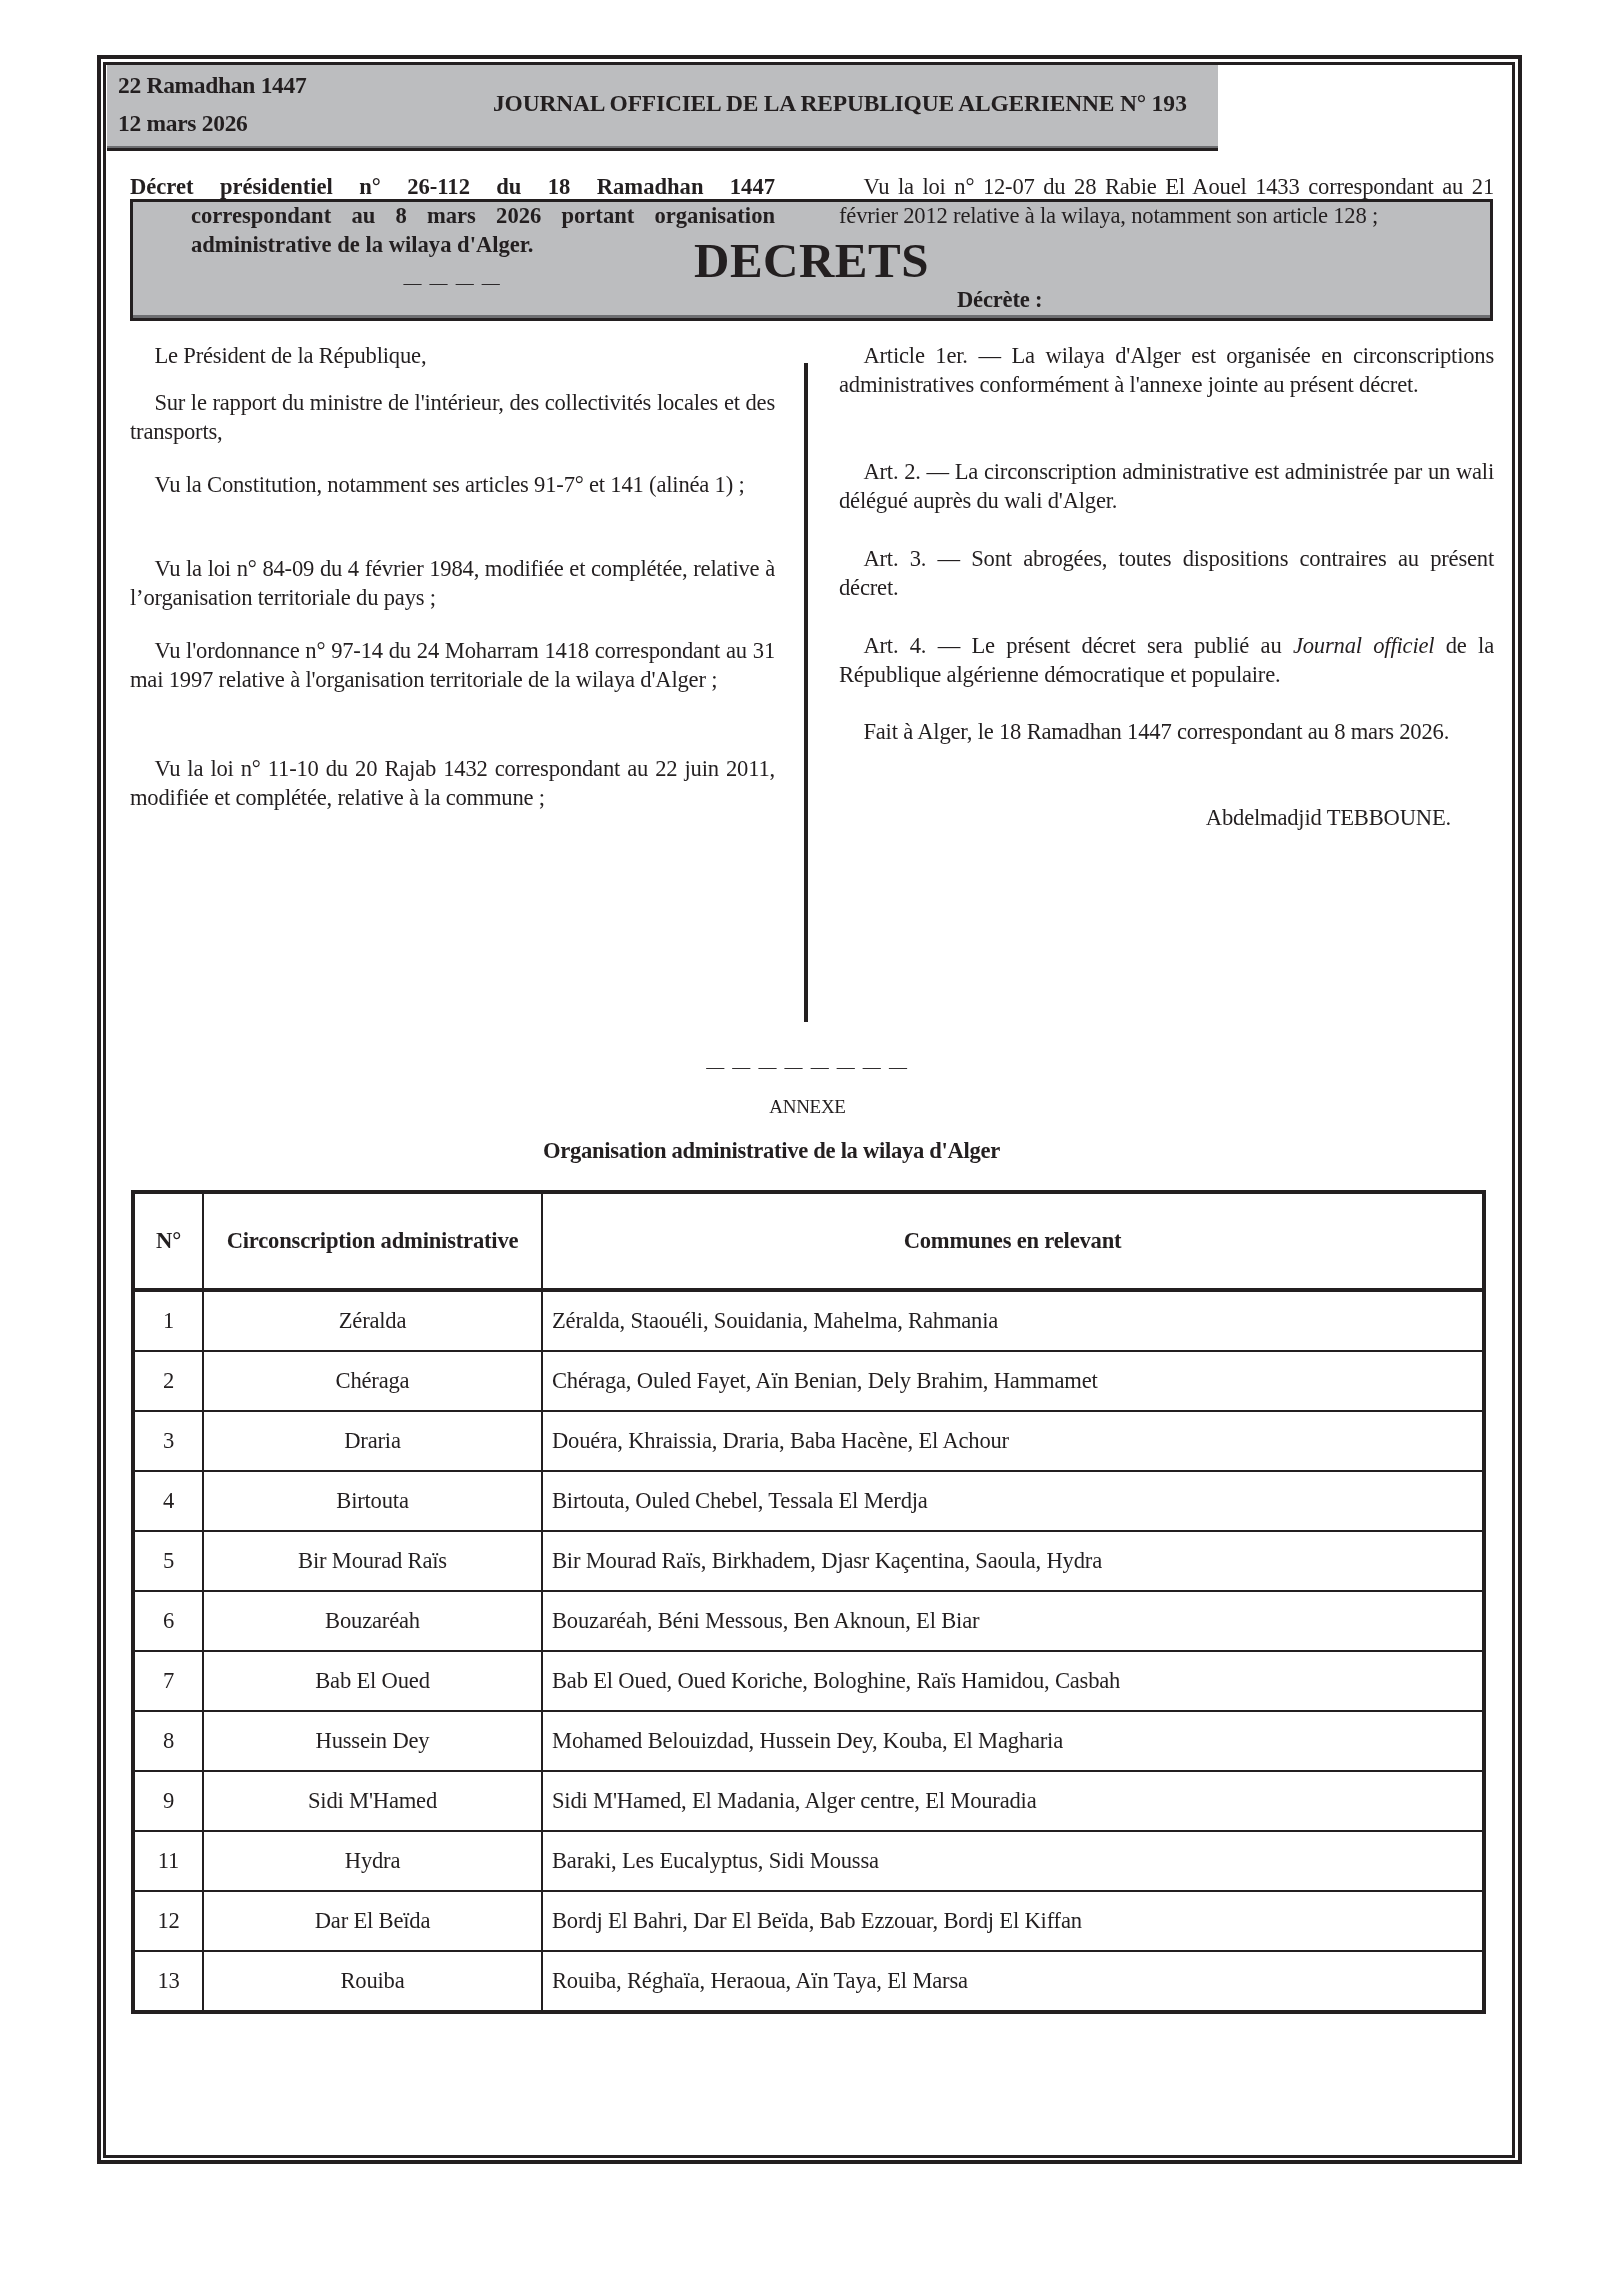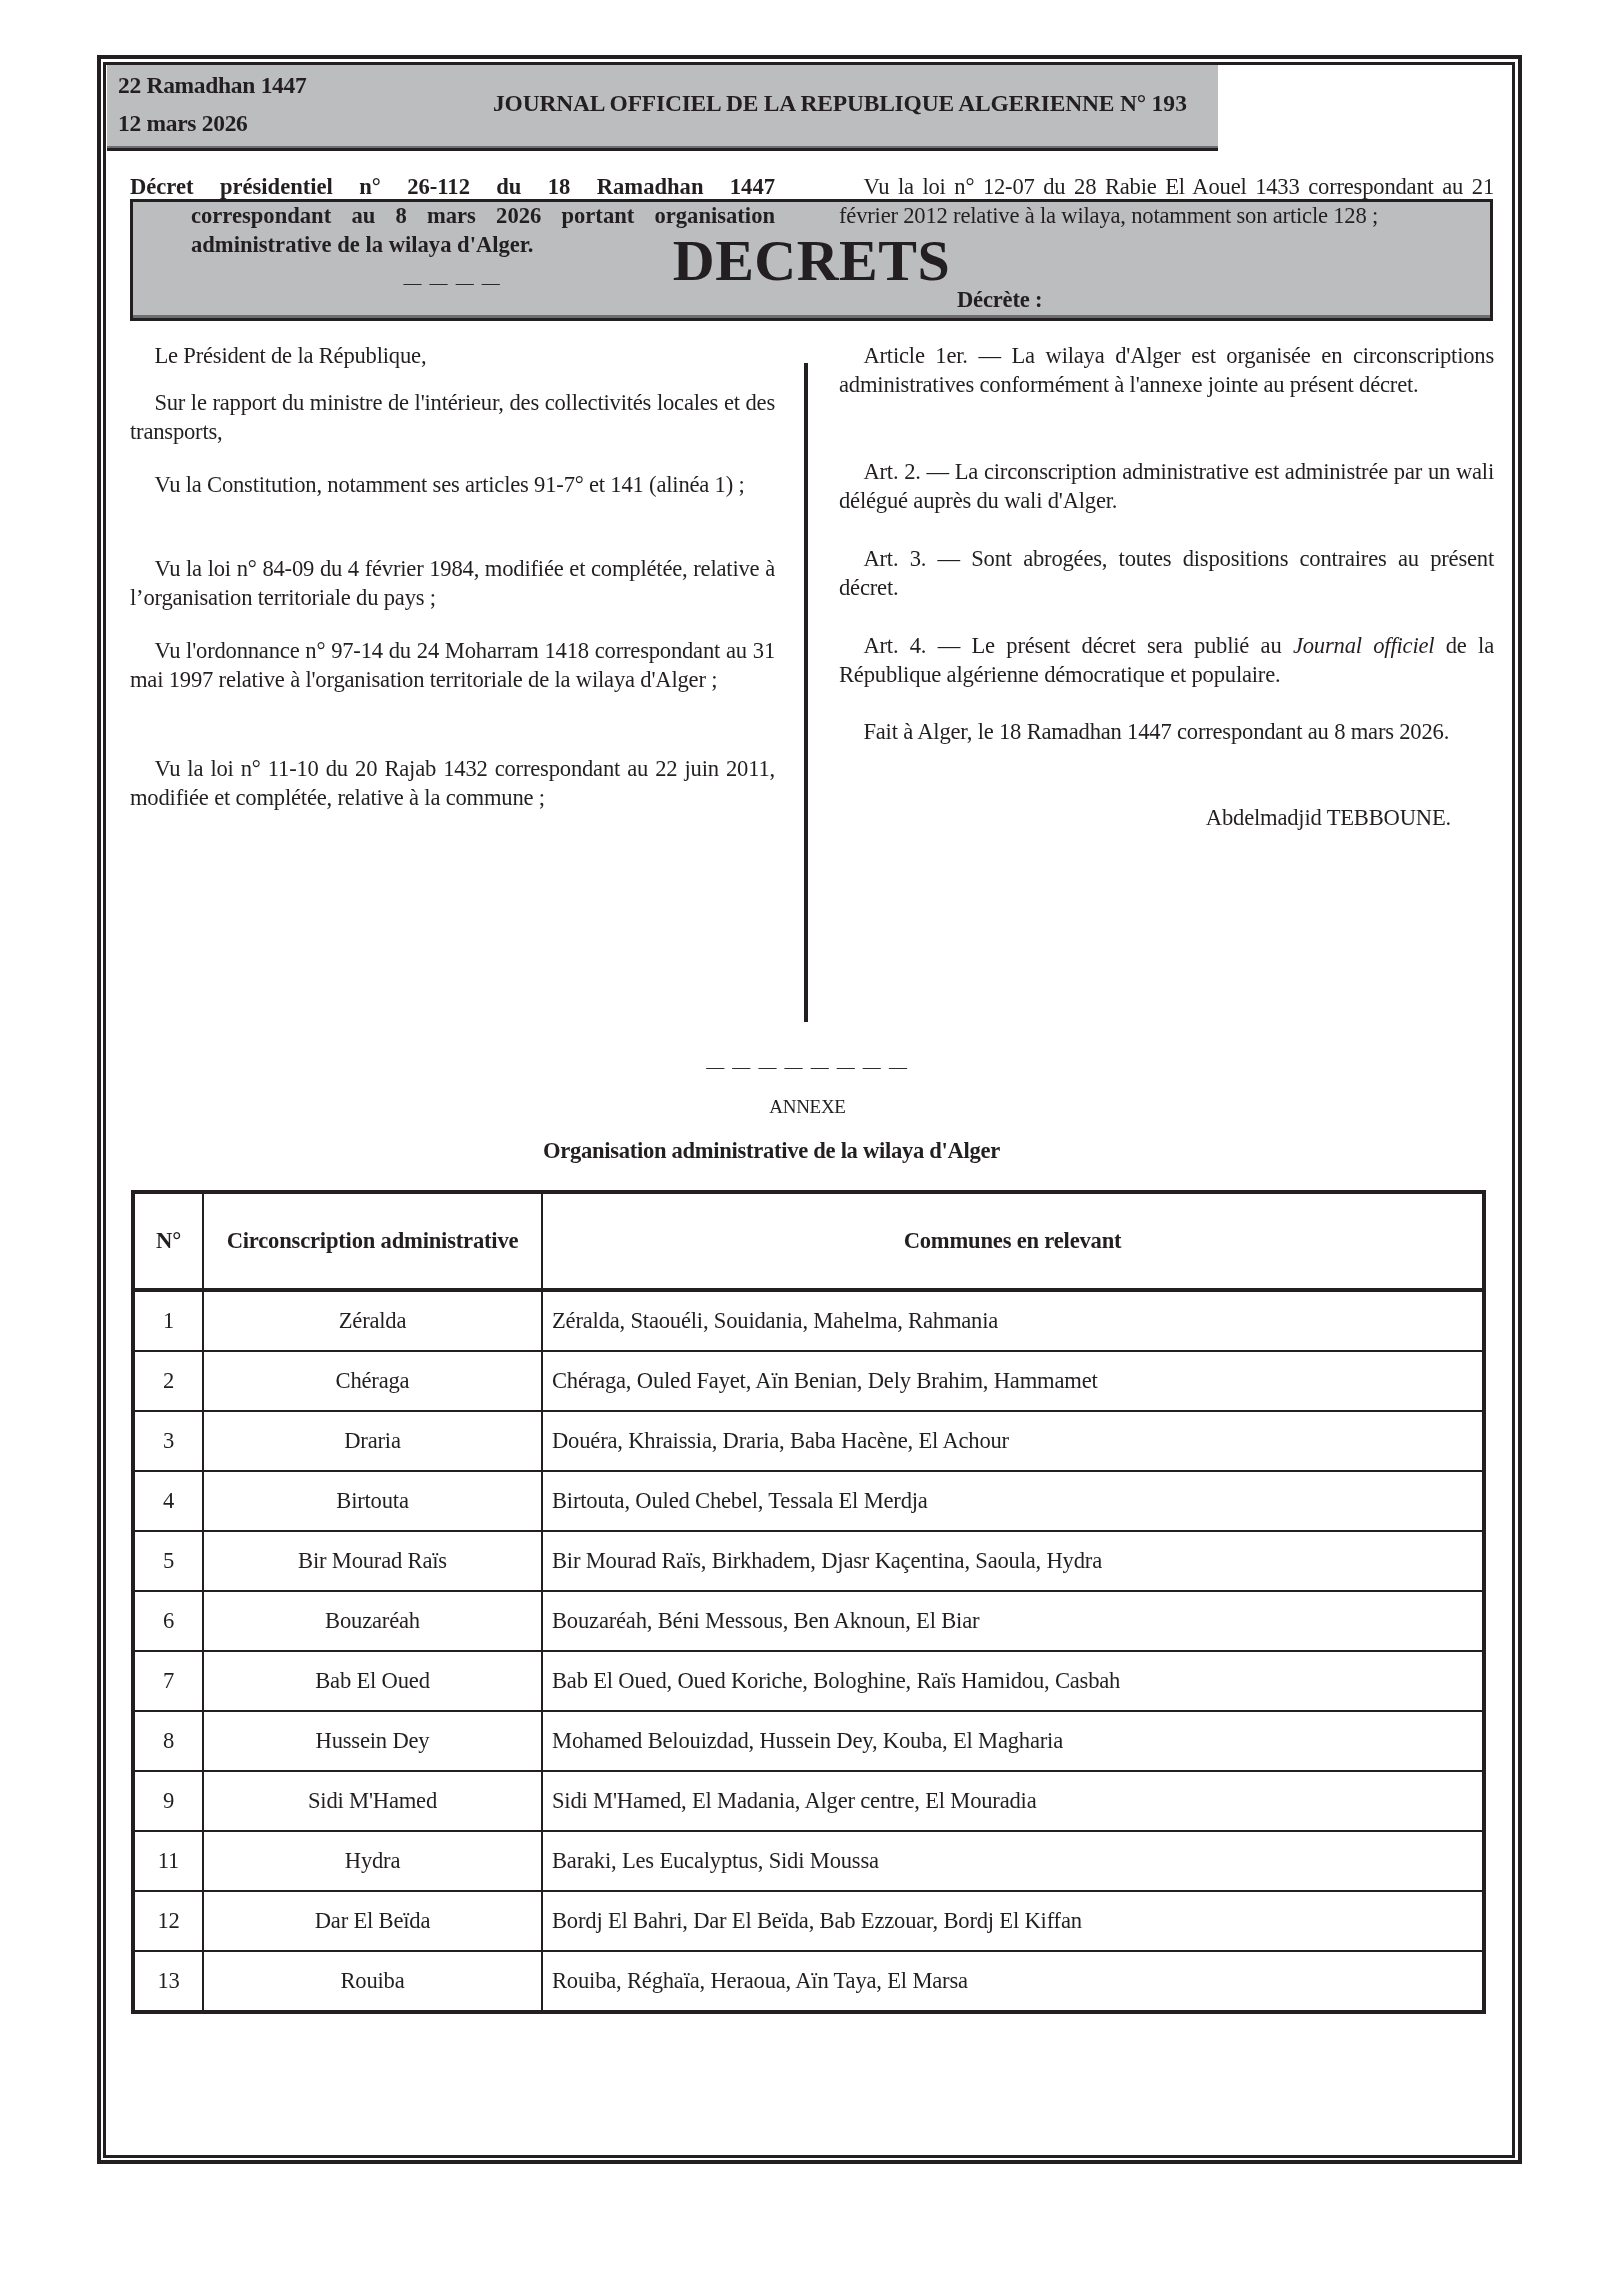--- a/index.html
+++ b/index.html
@@ -15,21 +15,21 @@
   .hdr-date { position: absolute; left: 11px; font-weight: bold; font-size: 23.5px; letter-spacing: -0.3px; white-space: nowrap; }
   .hdr-date.l1 { top: 7.2px; }
   .hdr-date.l2 { top: 45px; }
   .hdr-title { position: absolute; left: 386px; top: 25px; font-weight: bold; font-size: 23.5px; letter-spacing: -0.2px; white-space: nowrap; }
   .hdr-page { position: absolute; right: 31px; top: 25px; font-weight: bold; font-size: 23.5px; }
 
   .decrets-box { position: absolute; left: 130px; top: 199px; width: 1363px; height: 122px;
                  background: #bcbdbf; border: 3.6px solid #231f20; box-sizing: border-box;
                  display: flex; align-items: center; justify-content: center; }
   .decrets-box::after { content: ""; position: absolute; left: 0; right: 0; bottom: 0; height: 2.7px; background: #6d6e71; }
-  .decrets-title { font-weight: bold; font-size: 58px; letter-spacing: 0.5px; }
+  .decrets-title { font-weight: bold; font-size: 49px; letter-spacing: 0.5px; }
 
   .col { position: absolute; font-size: 22.6px; line-height: 29px; letter-spacing: -0.2px; }
   .col-left { left: 130px; width: 645px; }
   .col-right { left: 839px; width: 655px; }
   .para { position: absolute; left: 0; right: 0; text-align: justify; text-indent: 24.4px; margin: 0; }
   .decree-title { position: absolute; left: 0; right: 0; font-weight: bold; text-align: justify;
                   padding-left: 61px; text-indent: -61px; margin: 0; letter-spacing: 0; }
   .dashes-small { position: absolute; left: 0; right: 0; text-align: center; font-size: 18px; letter-spacing: 1.8px; }
   .decrete { position: absolute; left: 0; right: 0; text-align: left; padding-left: 118px; font-weight: bold; }
   .signature { position: absolute; left: 0; right: 43px; text-align: right; }

